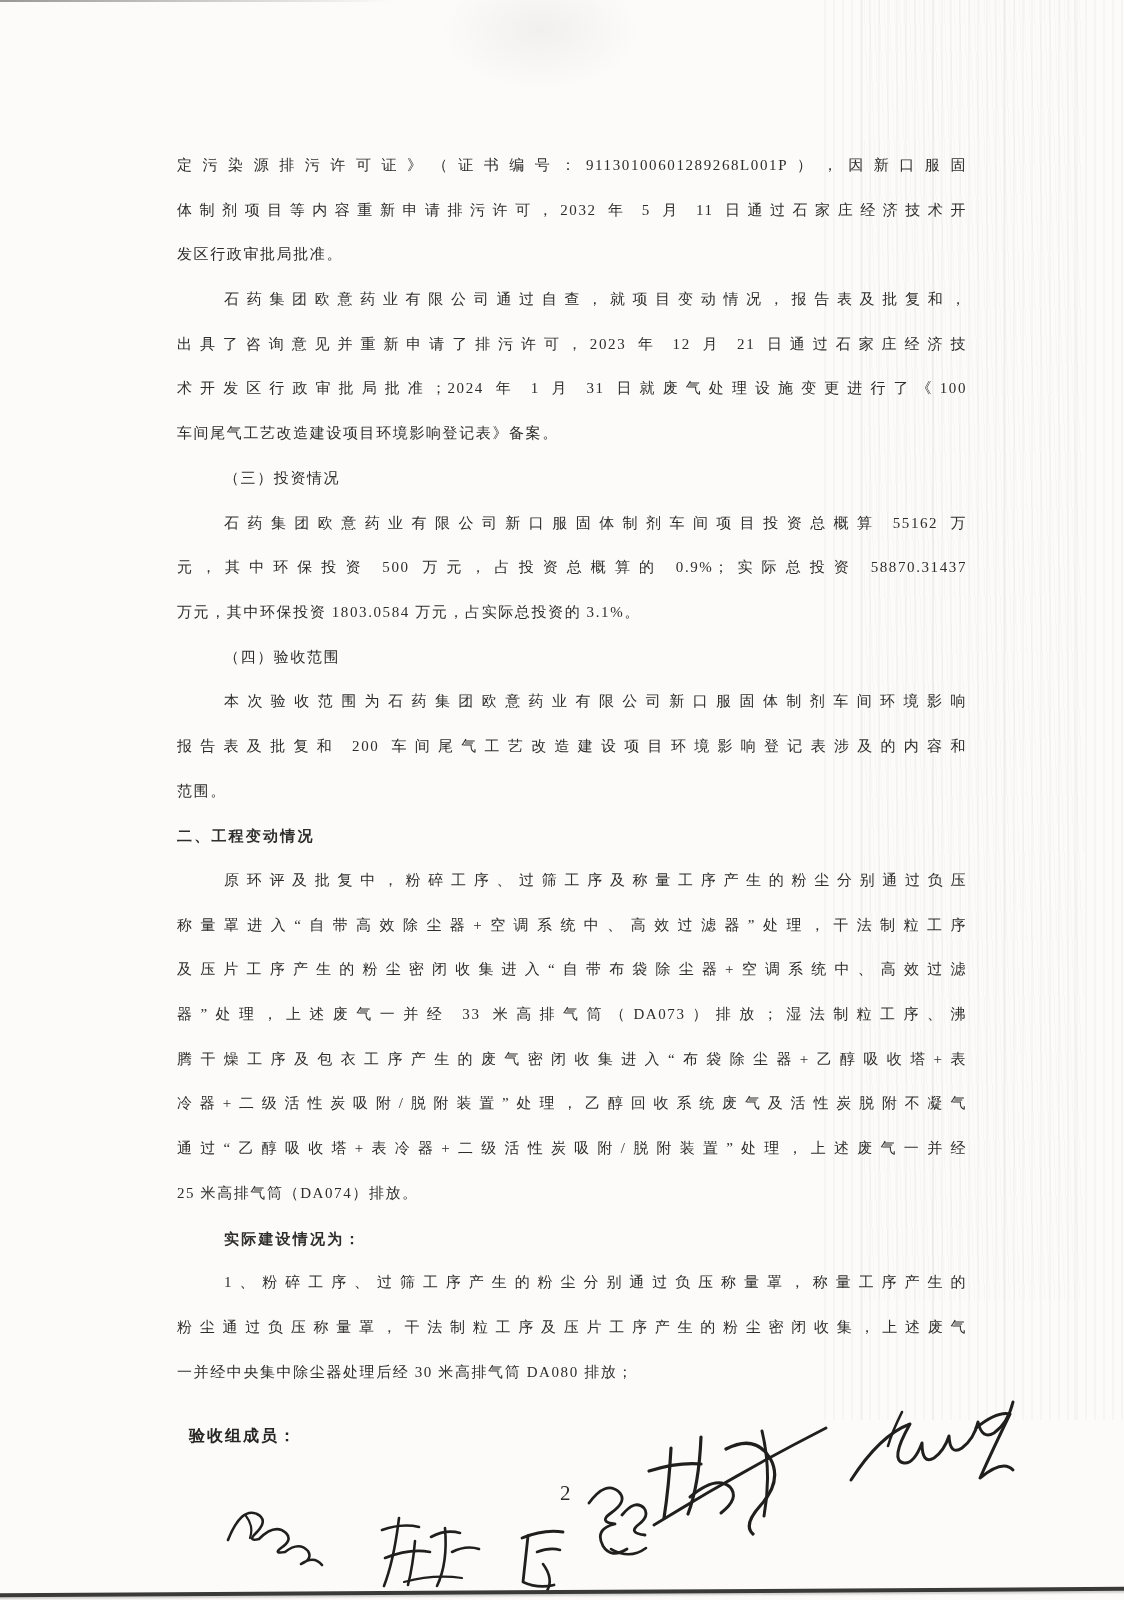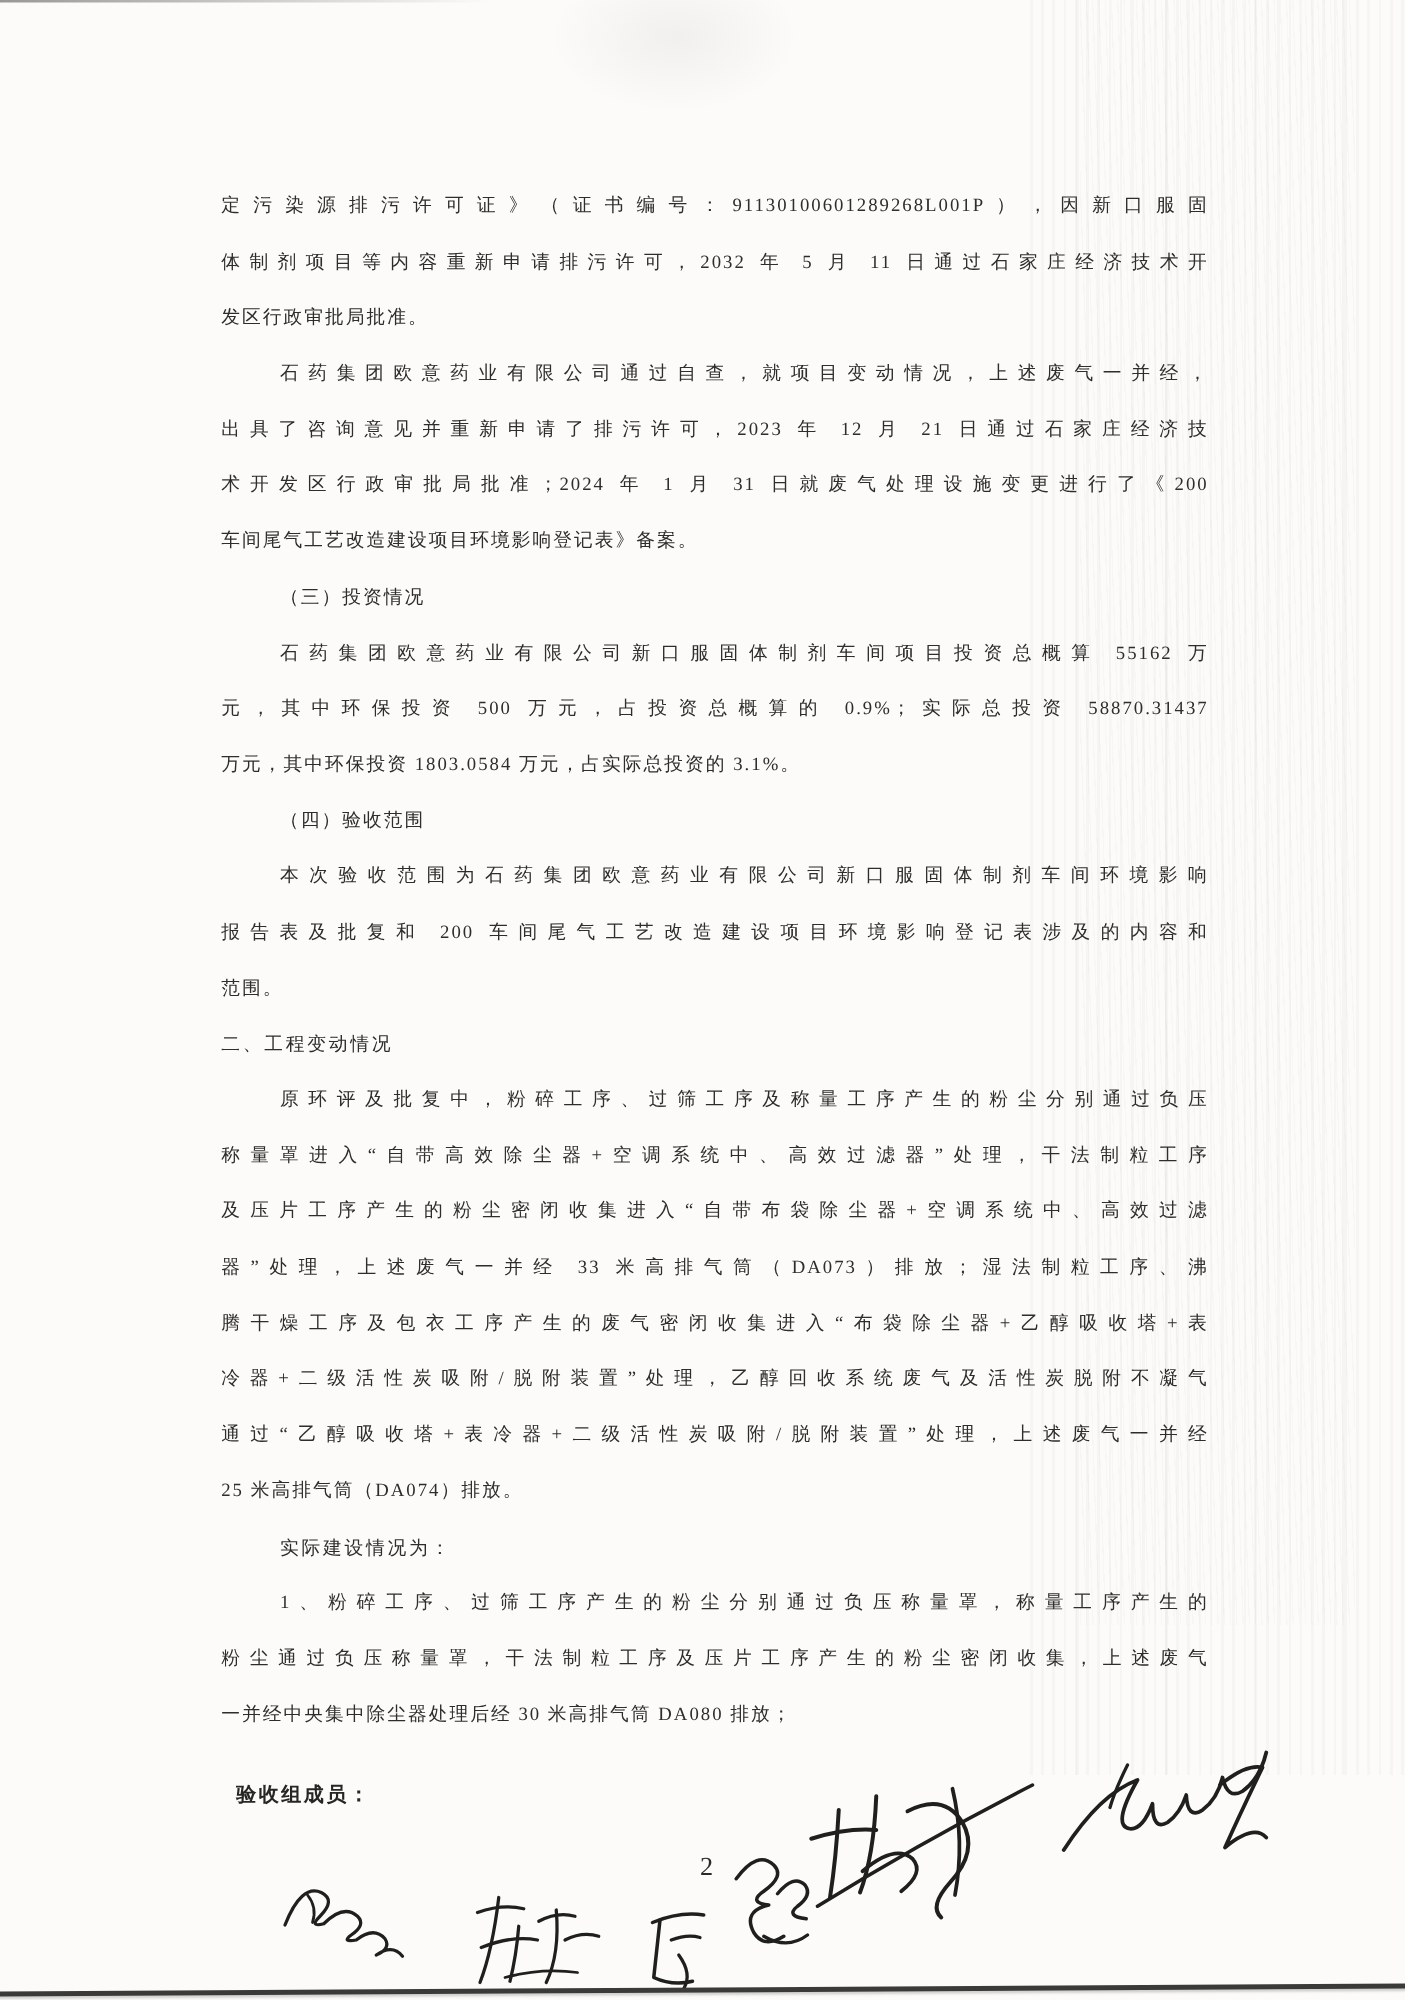--- a/index.html
+++ b/index.html
@@ -46,21 +46,21 @@
   .line{
     height:44.7px;line-height:49px;
     font-size:15px;letter-spacing:1.6px;
     text-align:left;
     white-space:normal;
   }
   .fill{text-align:justify;text-align-last:justify;}
   .indent{text-indent:47px;}
   .hei{
     font-family:"Liberation Sans","DejaVu Sans",sans-serif;
-    font-weight:400;letter-spacing:2.2px;
+    font-weight:700;letter-spacing:2.2px;
   }
   .members-label{
     position:absolute;left:189px;top:1426px;
     font-family:"Liberation Sans","DejaVu Sans",sans-serif;
     font-weight:700;font-size:16px;letter-spacing:2px;color:#262624;
   }
   .page-number{
     position:absolute;left:560px;top:1481px;
     font-size:21px;color:#2a2a28;
     font-family:"Liberation Serif","DejaVu Serif",serif;
@@ -75,23 +75,23 @@
 
   <div class="streaks"></div>
   <div class="streaks-soft"></div>
   <div class="smudge-top"></div>
   <div class="top-edge-line"></div>
 
   <div class="textblock">
     <div class="line fill">定污染源排污许可证》（证书编号：91130100601289268L001P），因新口服固</div>
     <div class="line fill">体制剂项目等内容重新申请排污许可，2032 年 5 月 11 日通过石家庄经济技术开</div>
     <div class="line">发区行政审批局批准。</div>
-    <div class="line fill indent">石药集团欧意药业有限公司通过自查，就项目变动情况，上述废气一并经，</div>
+    <div class="line fill indent">石药集团欧意药业有限公司通过自查，就项目变动情况，报告表及批复和，</div>
     <div class="line fill">出具了咨询意见并重新申请了排污许可，2023 年 12 月 21 日通过石家庄经济技</div>
-    <div class="line fill">术开发区行政审批局批准；2024 年 1 月 31 日就废气处理设施变更进行了《200</div>
+    <div class="line fill">术开发区行政审批局批准；2024 年 1 月 31 日就废气处理设施变更进行了《100</div>
     <div class="line">车间尾气工艺改造建设项目环境影响登记表》备案。</div>
     <div class="line indent">（三）投资情况</div>
     <div class="line fill indent">石药集团欧意药业有限公司新口服固体制剂车间项目投资总概算 55162 万</div>
     <div class="line fill">元，其中环保投资 500 万元，占投资总概算的 0.9%；实际总投资 58870.31437</div>
     <div class="line">万元，其中环保投资 1803.0584 万元，占实际总投资的 3.1%。</div>
     <div class="line indent">（四）验收范围</div>
     <div class="line fill indent">本次验收范围为石药集团欧意药业有限公司新口服固体制剂车间环境影响</div>
     <div class="line fill">报告表及批复和 200 车间尾气工艺改造建设项目环境影响登记表涉及的内容和</div>
     <div class="line">范围。</div>
     <div class="line hei">二、工程变动情况</div>

